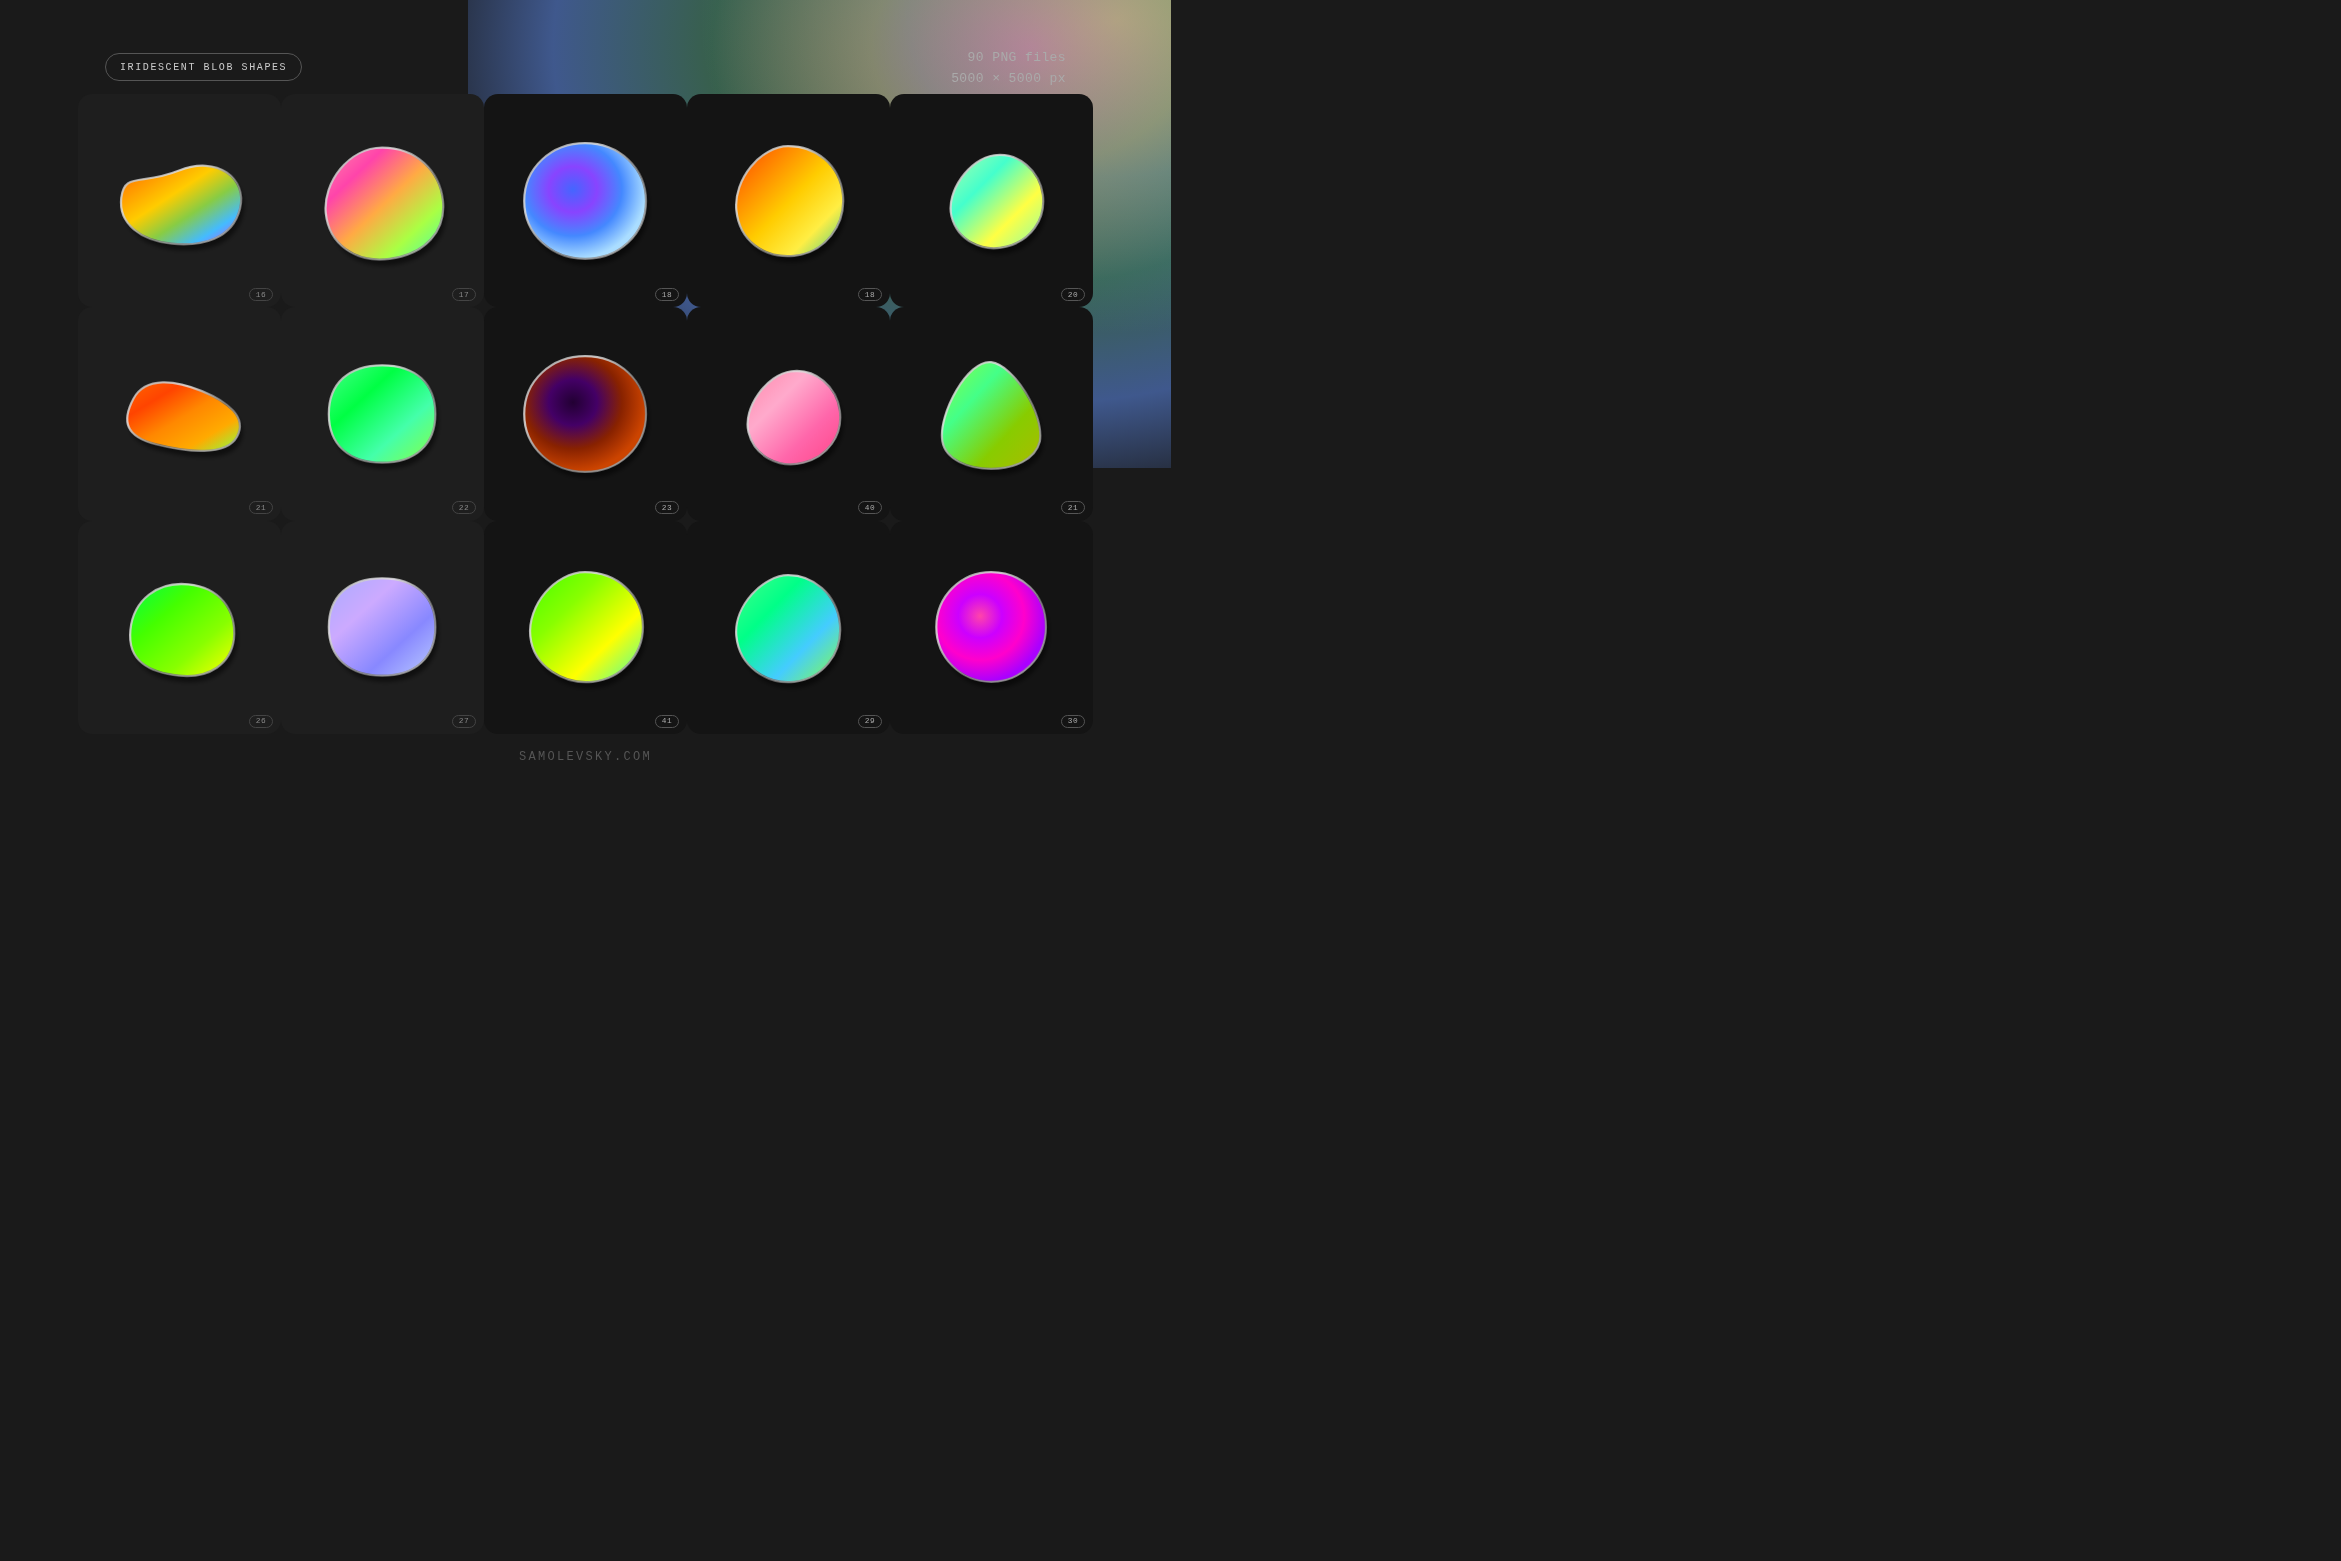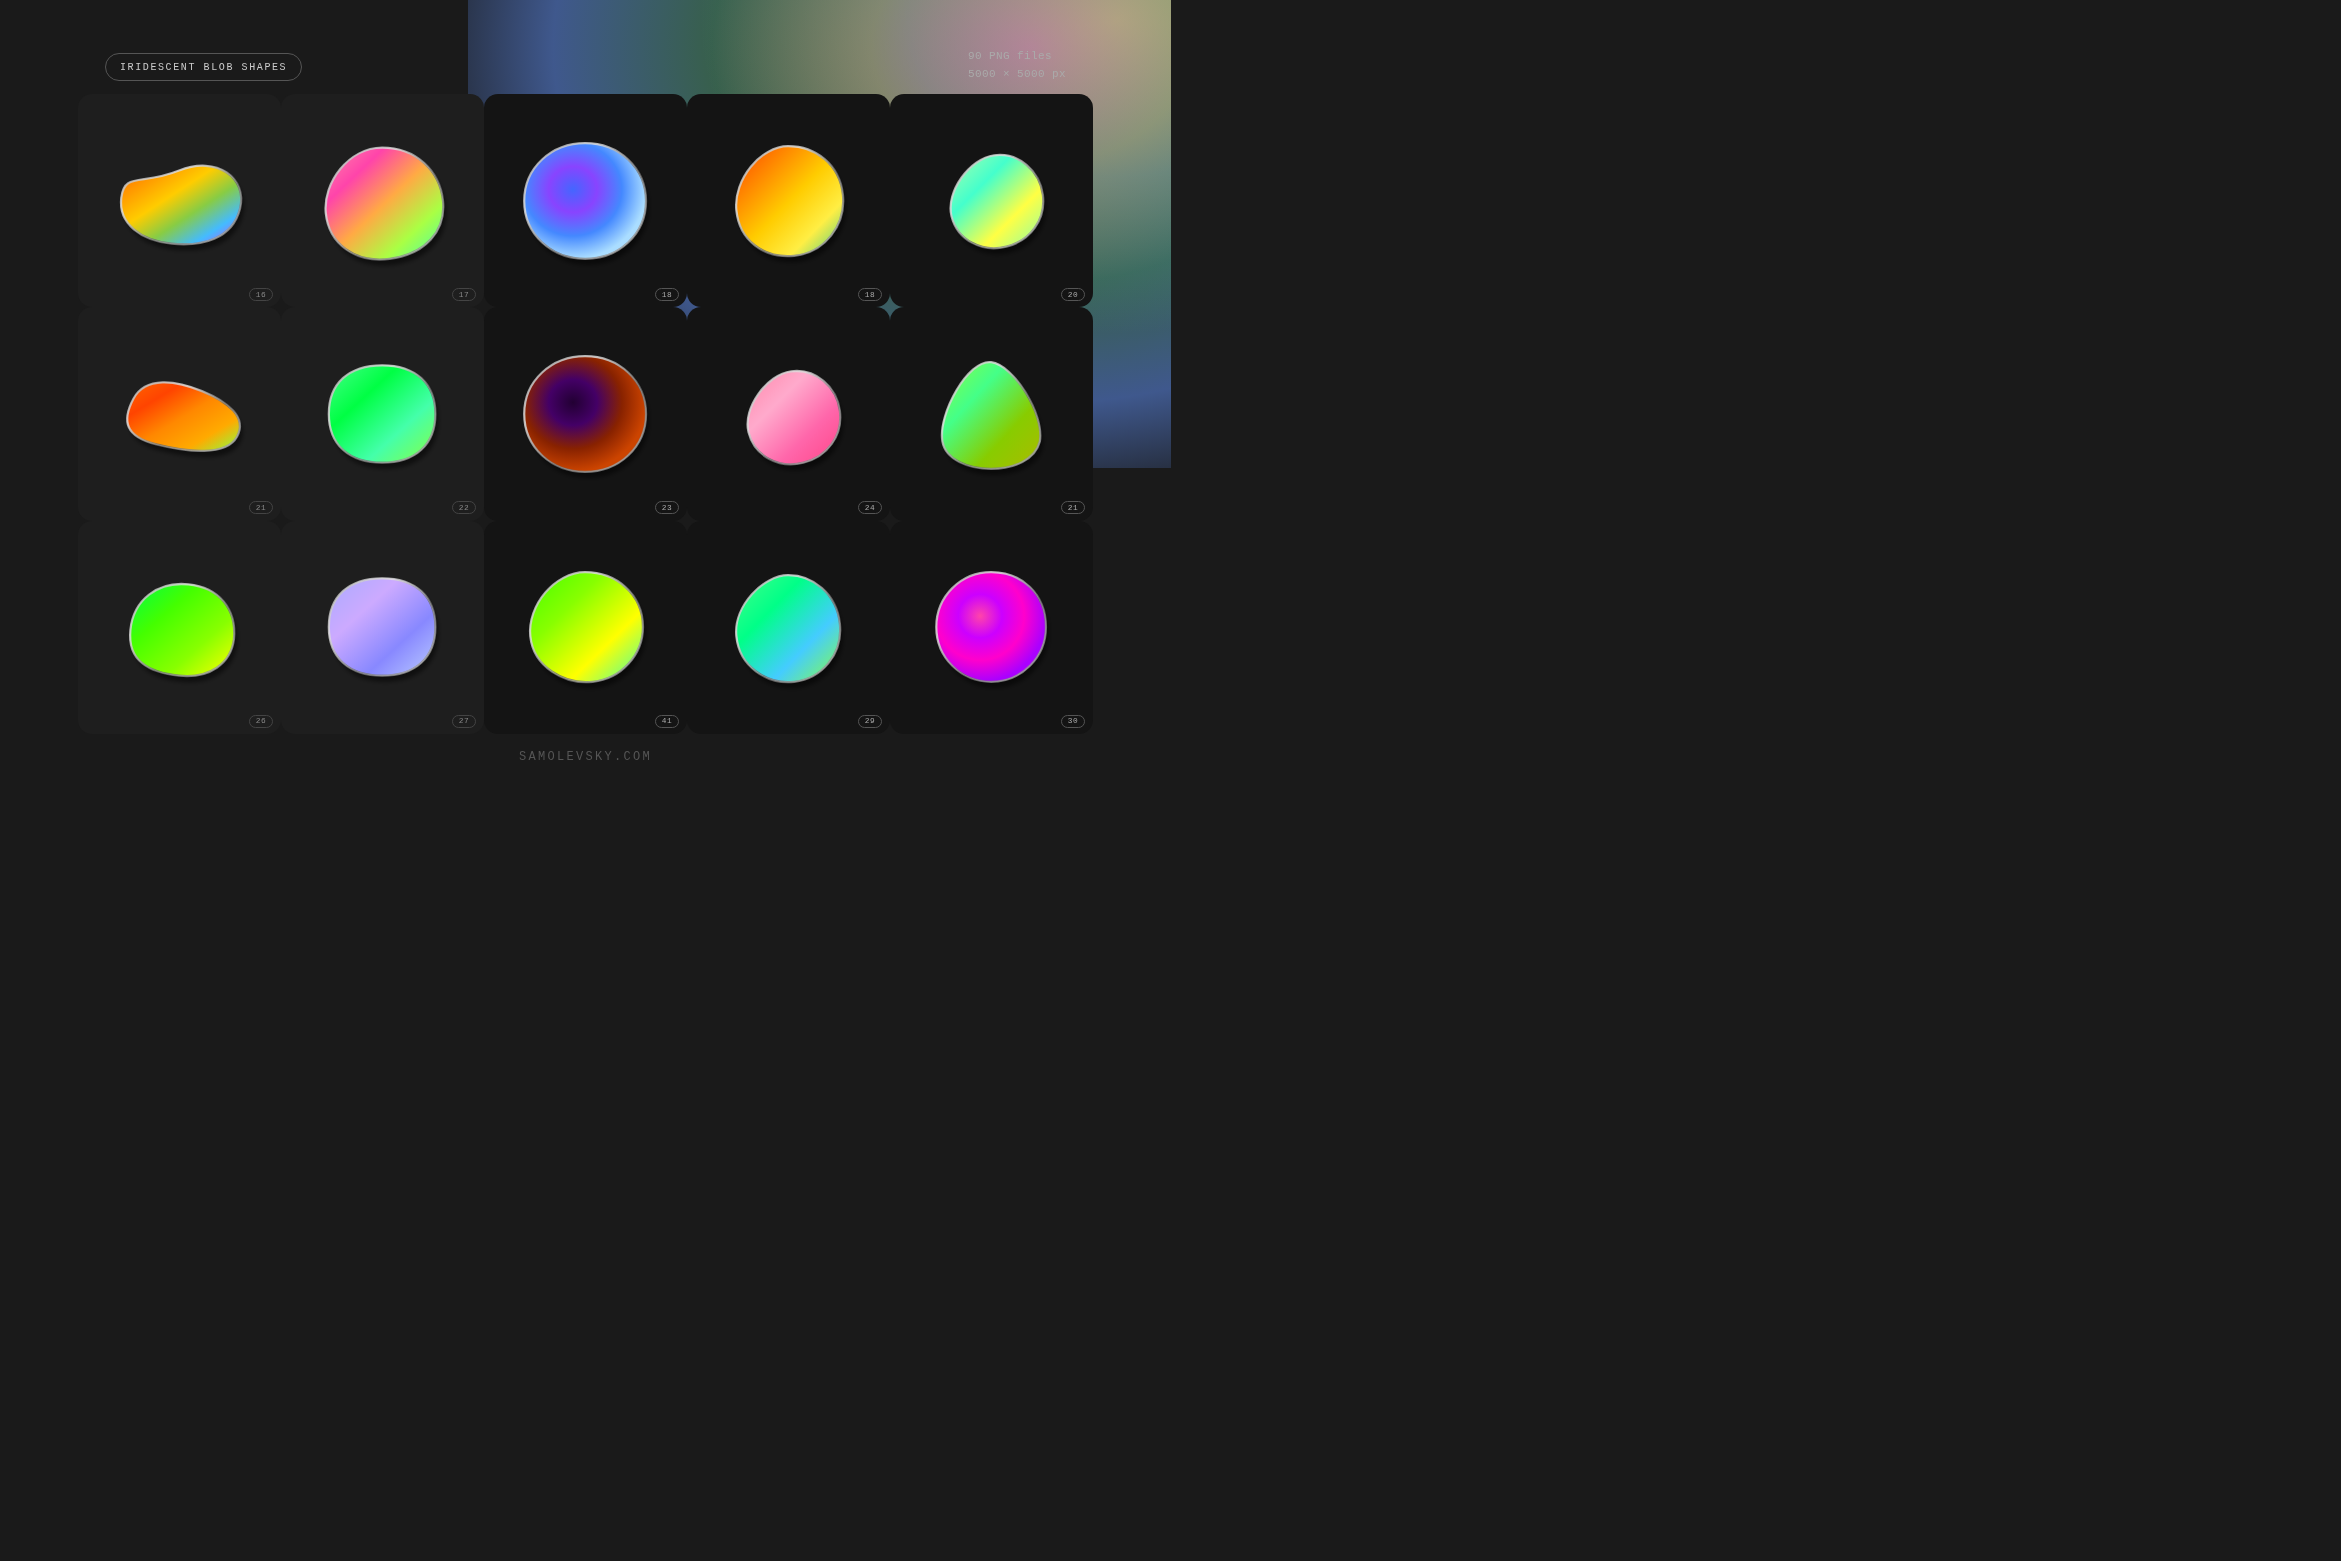--- a/index.html
+++ b/index.html
@@ -52,23 +52,24 @@
       font-size: 10px;
       letter-spacing: 1.6px;
       font-weight: 400;
     }
 
     
     .info-text {
       position: absolute;
       top: 48px;
       right: 105px;
+      text-align: right;
       z-index: 10;
       color: #aaaaaa;
-      font-size: 11px;
+      font-size: 13px;
       line-height: 1.6;
       letter-spacing: 0.4px;
     }
 
     
     .grid-container {
       position: absolute;
       top: 94px;
       left: 78px;
       right: 78px;
@@ -476,21 +477,21 @@
       </defs>
 
       <path d="M 52,22 C 68,20 82,32 84,48 C 86,64 76,78 60,82 C 44,86 28,78 24,62 C 20,46 36,24 52,22 Z" fill="rgba(0,0,0,0.5)" transform="translate(2,4)" filter="url(#blurg24)"></path>
 
       <path d="M 52,22 C 68,20 82,32 84,48 C 86,64 76,78 60,82 C 44,86 28,78 24,62 C 20,46 36,24 52,22 Z" fill="url(#g24)"></path>
 
       <path d="M 52,22 C 68,20 82,32 84,48 C 86,64 76,78 60,82 C 44,86 28,78 24,62 C 20,46 36,24 52,22 Z" fill="none" stroke="url(#g24_ring)" stroke-width="1.5" opacity="0.8"></path>
 
       <path d="M 52,22 C 68,20 82,32 84,48 C 86,64 76,78 60,82 C 44,86 28,78 24,62 C 20,46 36,24 52,22 Z" fill="none" stroke="rgba(255,255,255,0.3)" stroke-width="0.5"></path>
     </svg>
-    <div class="number-badge">24</div>
+    <div class="number-badge">40</div>
   </div>
     <div class="card dark">
     <svg class="blob-svg" viewBox="0 0 100 100" xmlns="http://www.w3.org/2000/svg">
       <defs>
         <linearGradient id="g25" x1="0%" y1="0%" x2="100%" y2="100%">
             <stop offset="0%" stop-color="#88ff44" stop-opacity="1"></stop>
             <stop offset="33%" stop-color="#44ff88" stop-opacity="1"></stop>
             <stop offset="67%" stop-color="#88cc00" stop-opacity="1"></stop>
             <stop offset="100%" stop-color="#aabb00" stop-opacity="1"></stop>
           </linearGradient>

